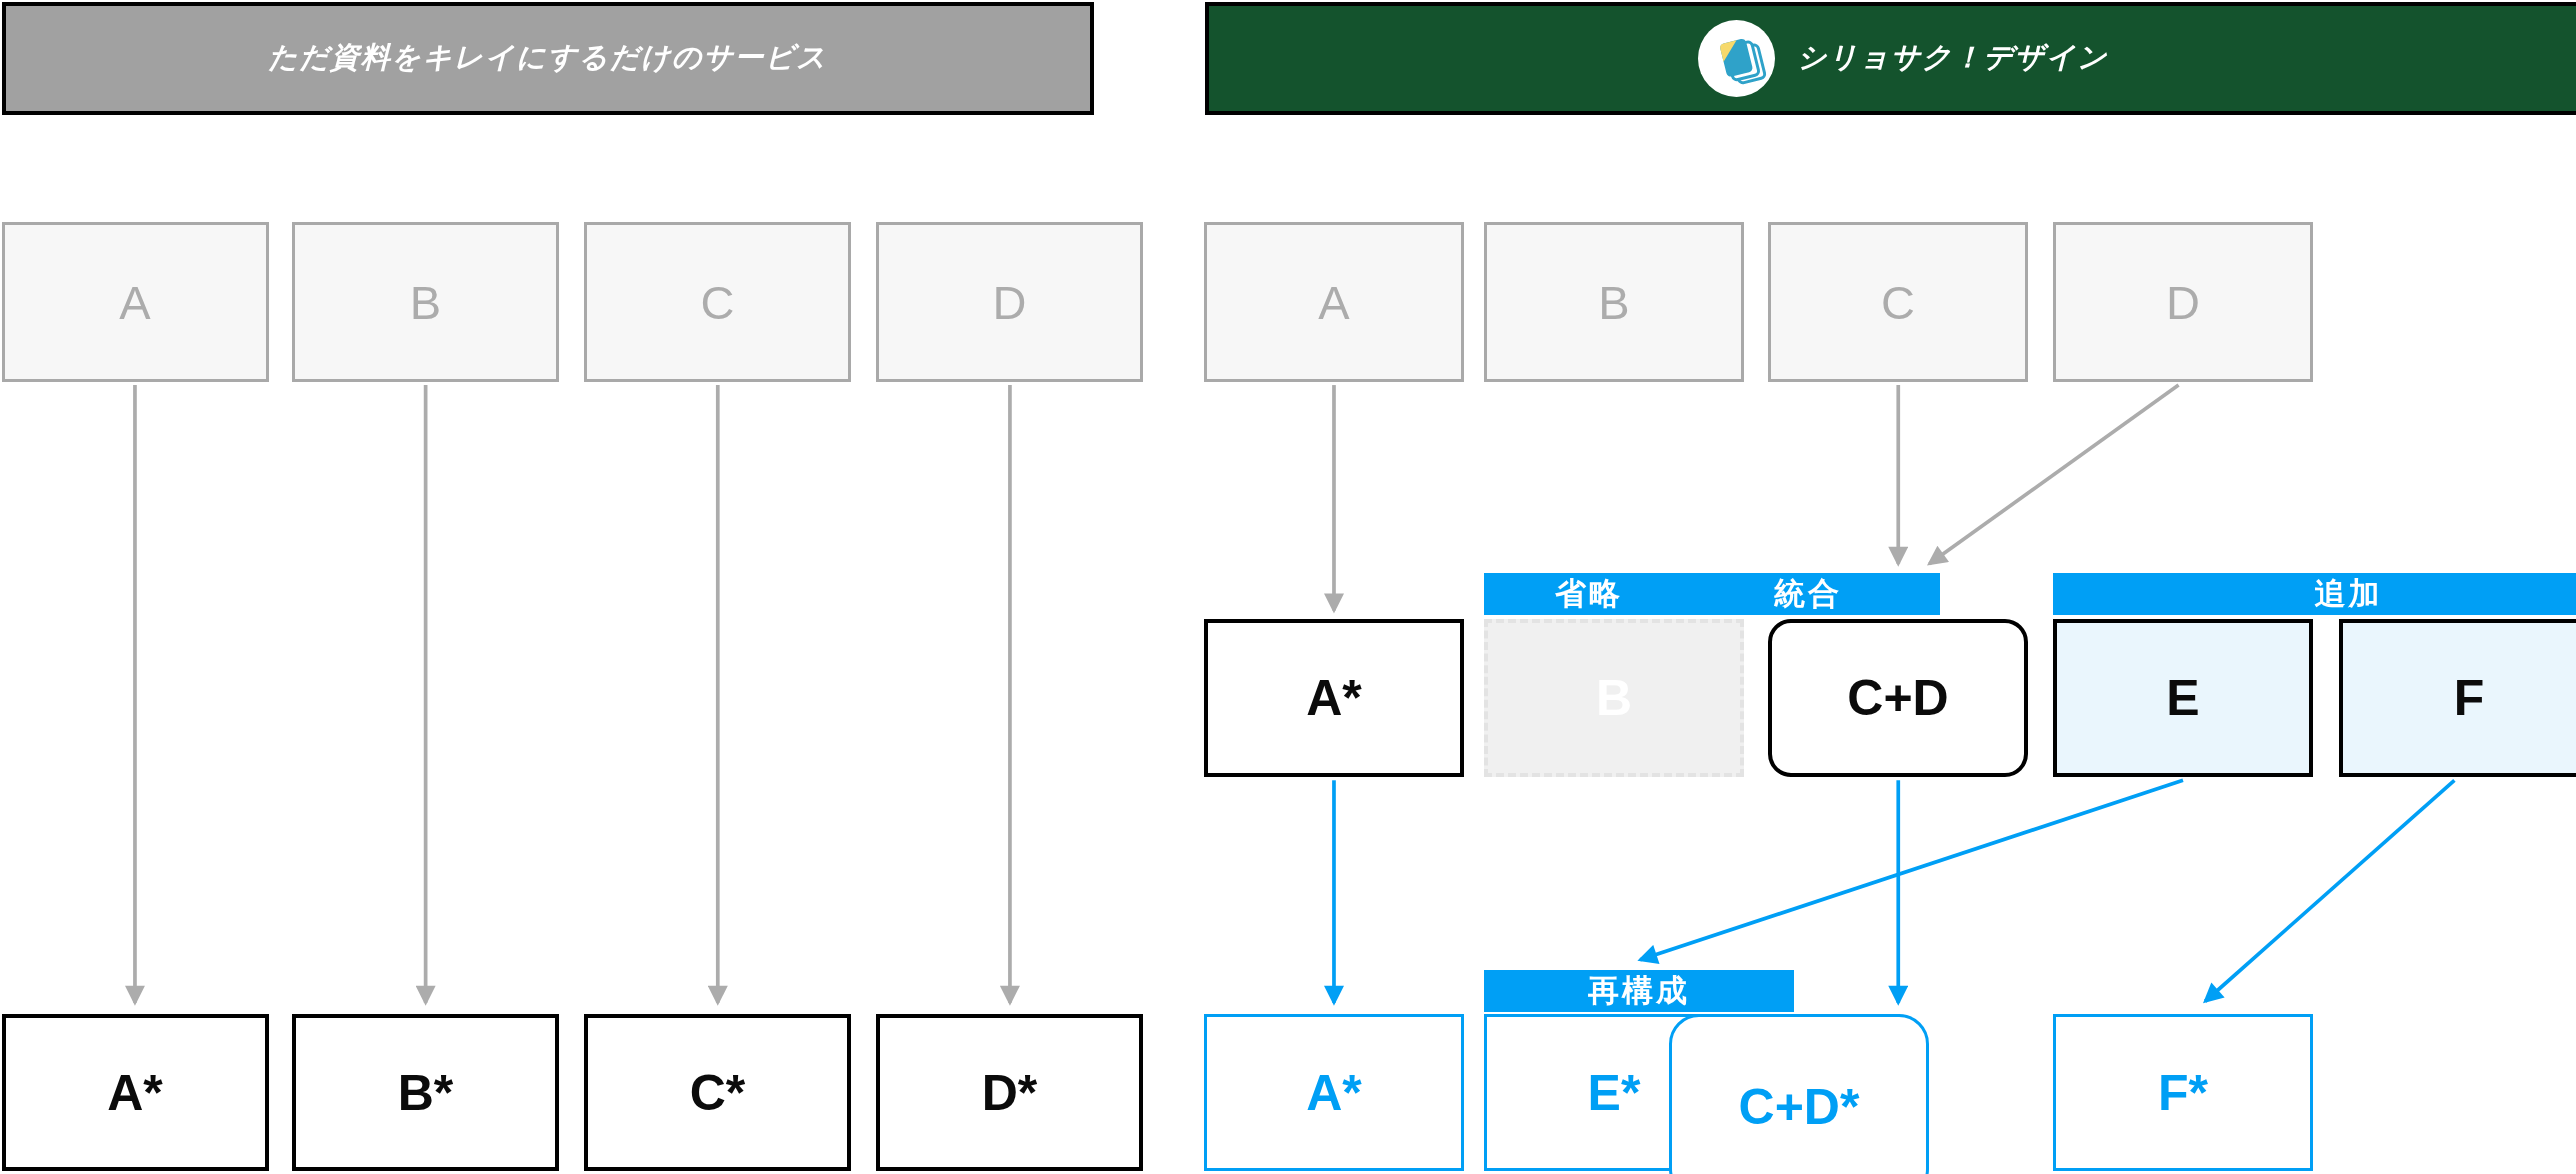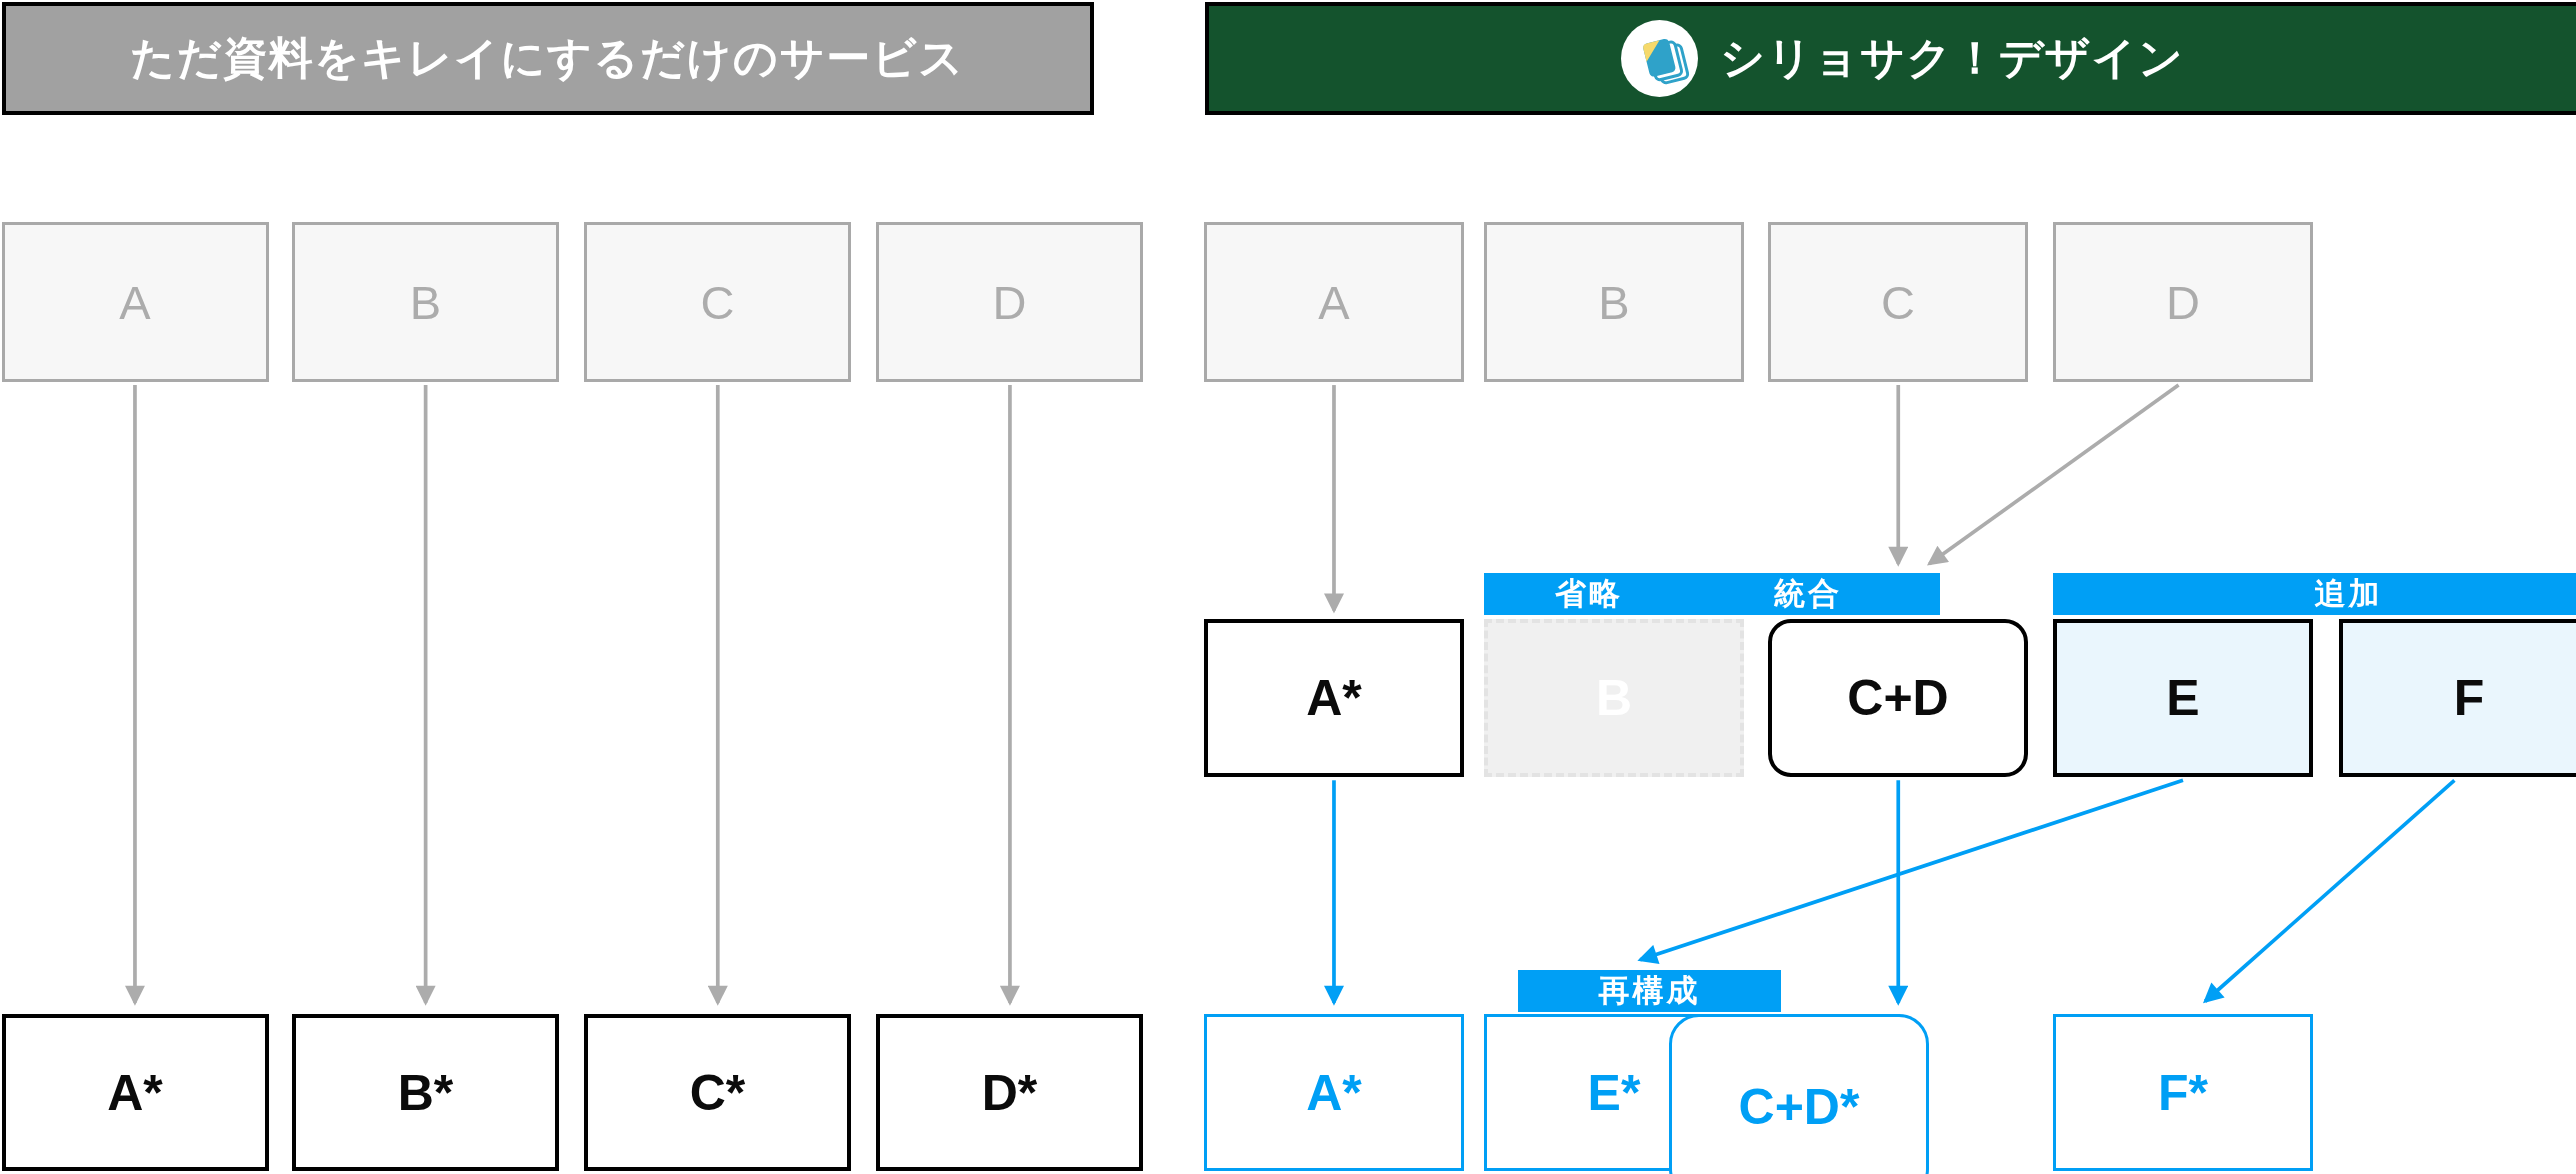--- a/index.html
+++ b/index.html
@@ -4,21 +4,21 @@
 <style>
   html,body{margin:0;padding:0;background:#ffffff;}
   .canvas{
     position:relative;width:2576px;height:1175px;background:#ffffff;overflow:hidden;
     font-family:"Liberation Sans","DejaVu Sans",sans-serif;
   }
   
   .hdr{
     position:absolute;top:1.5px;height:113px;box-sizing:border-box;
     border:4.4px solid #000;display:flex;align-items:center;justify-content:center;
-    color:#fff;font-size:44px;font-weight:bold;letter-spacing:1.5px;
+    color:#fff;font-size:29px;font-weight:bold;letter-spacing:1.5px;font-style:italic;
   }
   .hdr-left{left:1.5px;width:1092px;background:#a1a1a1;}
   .hdr-right{left:1205px;width:1392px;background:#14532d;border-right:none;gap:22px;justify-content:center;}
   .logo{width:77px;height:77px;display:flex;flex:0 0 auto;}
   
   .box{
     position:absolute;box-sizing:border-box;display:flex;align-items:center;justify-content:center;
     width:267px;height:160px;font-size:50px;font-weight:bold;
   }
   .rbox{width:260px;}
@@ -77,21 +77,21 @@
   <div class="tag" style="left:1484px;top:573px;width:210px;">省略</div>
   <div class="tag" style="left:1676px;top:573px;width:264px;">統合</div>
   <div class="tag" style="left:2053px;top:573px;width:523px;padding-left:34px;">追加</div>
 
   <div class="box rbox kbox" style="left:1204px;top:619px;height:158px;">A*</div>
   <div class="box rbox dashbox" style="left:1484px;top:619px;height:158px;">B</div>
   <div class="box rbox kbox" style="left:1768px;top:619px;height:158px;border-radius:23px;">C+D</div>
   <div class="box rbox kbox lfill" style="left:2053px;top:619px;height:158px;">E</div>
   <div class="box rbox kbox lfill" style="left:2339px;top:619px;height:158px;">F</div>
 
-  <div class="tag" style="left:1484px;top:970px;width:263px;margin-left:34px;">再構成</div>
+  <div class="tag" style="left:1484px;top:970px;width:310px;">再構成</div>
 
   <div class="box rbox bluebox" style="left:1204px;top:1014px;height:157px;">A*</div>
   <div class="box rbox bluebox lfill" style="left:1484px;top:1014px;height:157px;">E*</div>
   <div class="box rbox bluebox" style="left:1669px;top:1014px;height:185px;border-radius:30px;">C+D*</div>
   <div class="box rbox bluebox lfill" style="left:2053px;top:1014px;height:157px;">F*</div>
 
   <svg class="arrows" width="2576" height="1175" viewBox="0 0 3474 1584">
     <defs>
       <marker id="ah-gray" viewBox="0 0 10 10" refX="8.5" refY="5" markerWidth="6" markerHeight="5.4" orient="auto">
         <path d="M0,0 L10,5 L0,10 z" fill="#acacac"></path>

